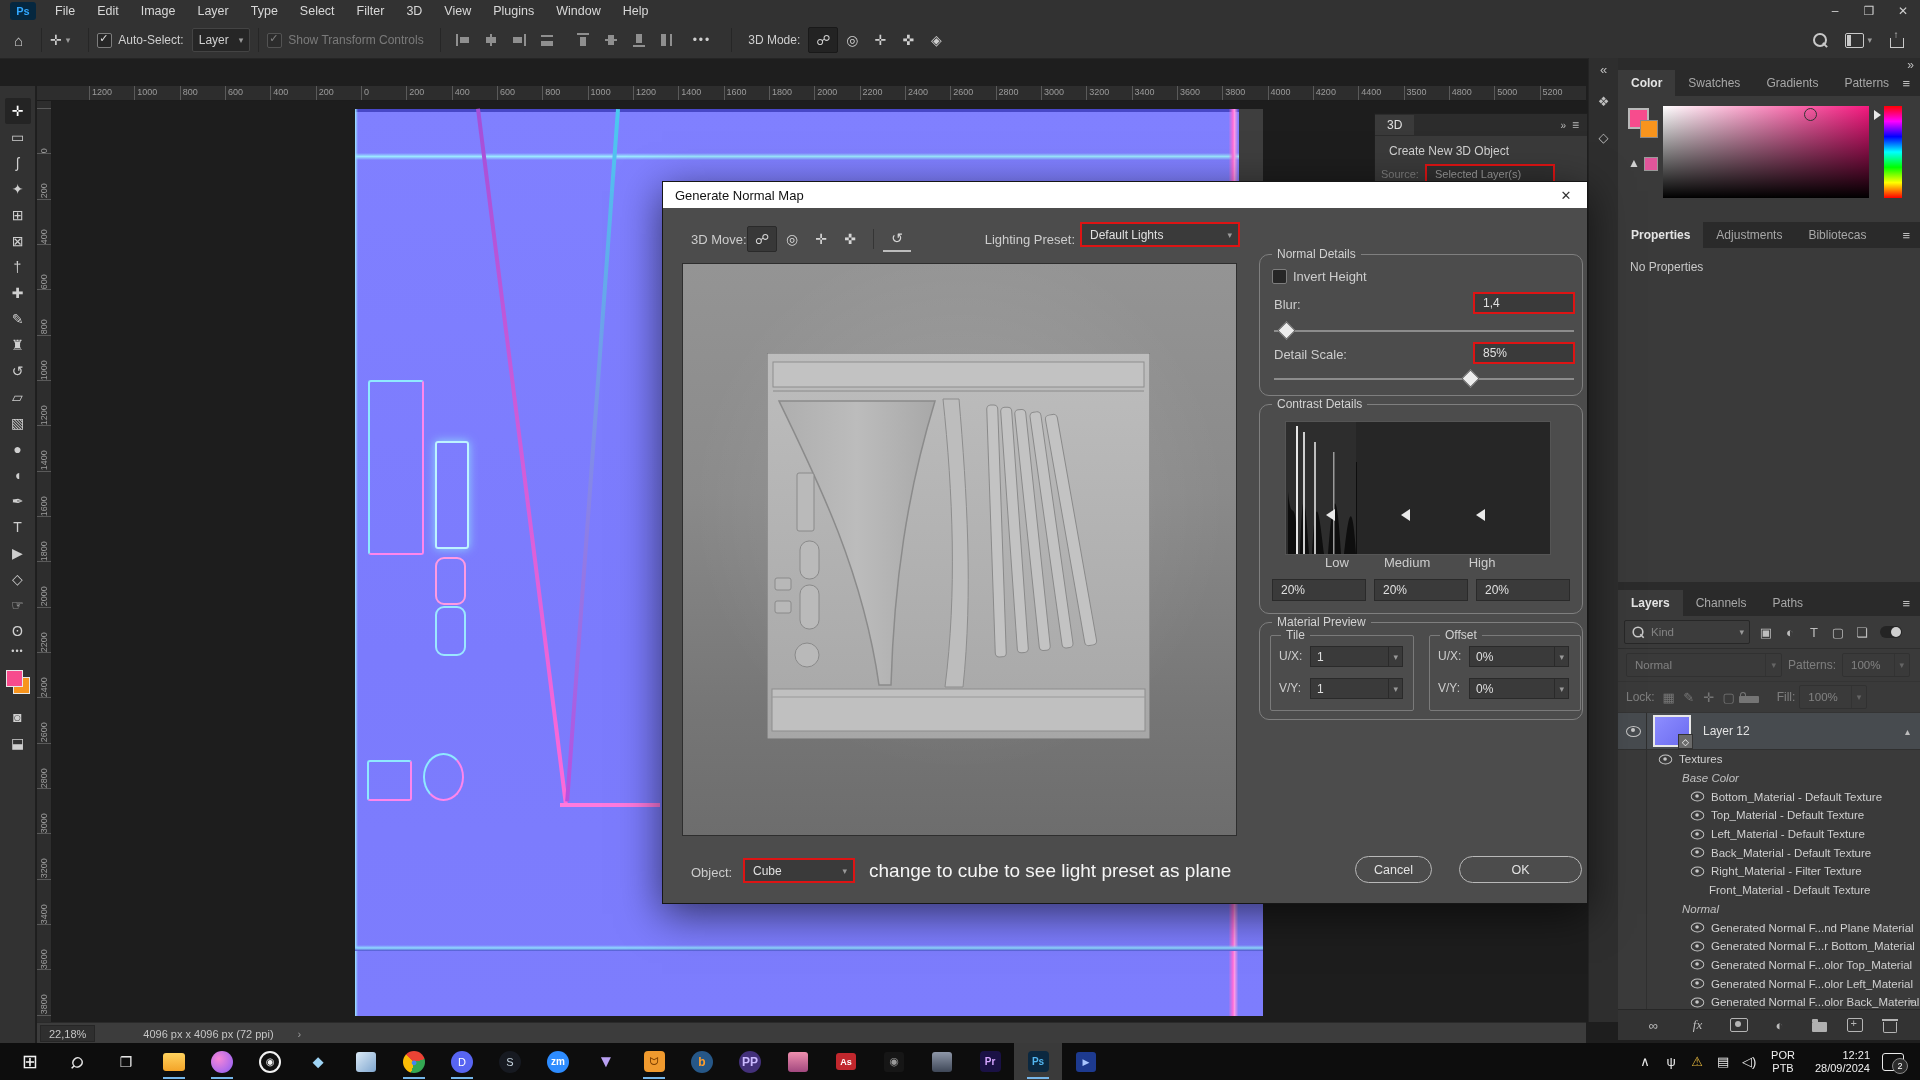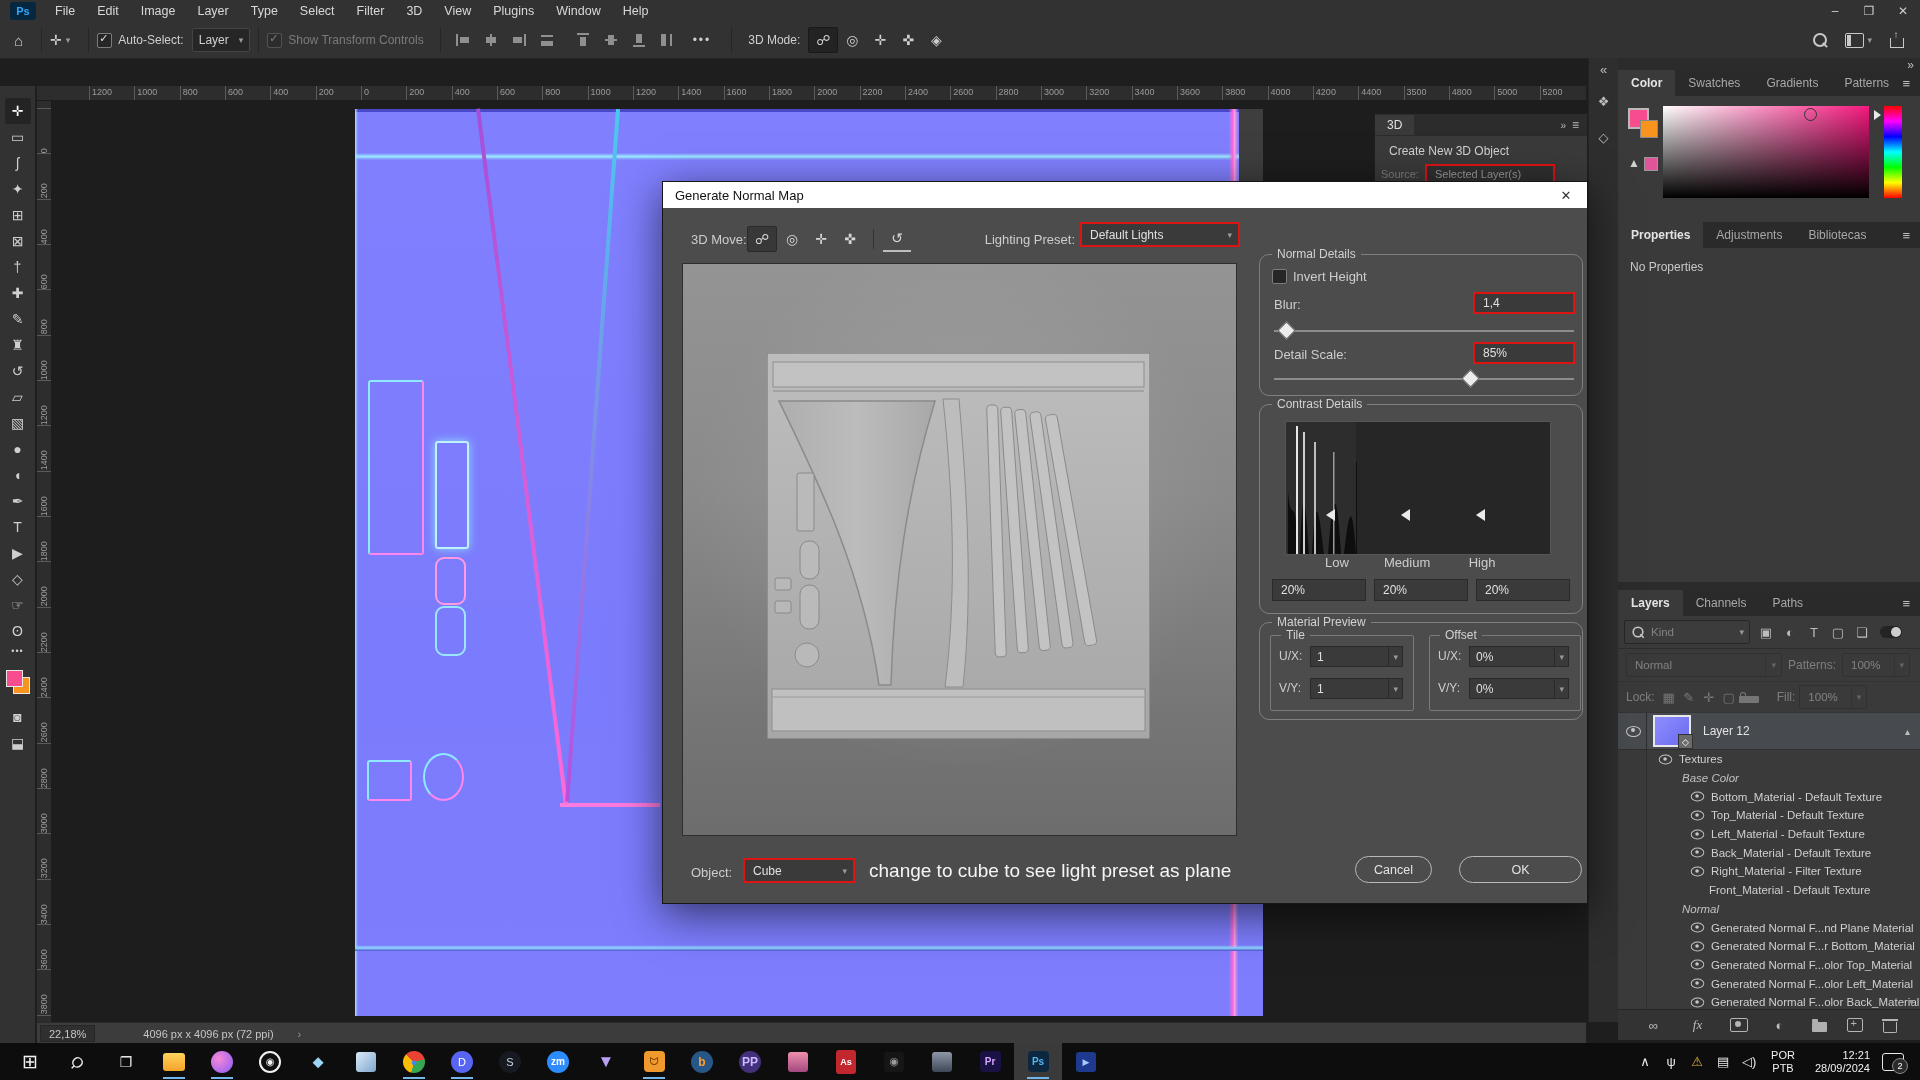--- a/index.html
+++ b/index.html
@@ -871,21 +871,21 @@
           <span class="tico" style=";background:#43307a;border-radius:50%;width:22px;height:22px;color:#cbb9ff;font-size:12px;font-weight:bold">PP</span>
 
         </div>
 
         <div class="titem">
           <span class="tico" style=";background:linear-gradient(#ef8fae,#a2487f);border-radius:3px;width:20px;height:20px"></span>
 
         </div>
 
         <div class="titem">
-          <span class="tico" style=";background:#c1272d;border-radius:3px;width:20px;height:24px;color:#fff;font-size:9px;font-weight:bold">As</span>
+          <span class="tico" style=";background:#c1272d;border-radius:3px;width:20px;height:17px;color:#fff;font-size:9px;font-weight:bold">As</span>
 
         </div>
 
         <div class="titem">
           <span class="tico" style=";background:#161616;border-radius:3px;width:20px;height:20px;color:#9a9a9a;font-size:11px">◉</span>
 
         </div>
 
         <div class="titem">
           <span class="tico" style=";background:linear-gradient(#8e97a8,#3e4757);border-radius:3px;width:20px;height:20px"></span>

